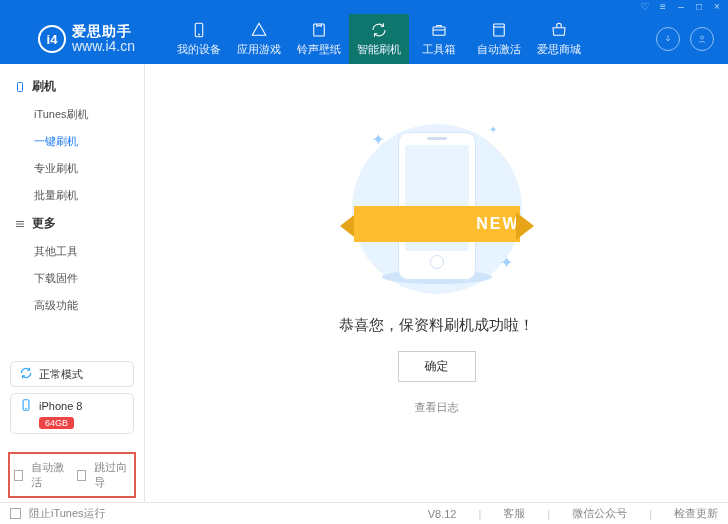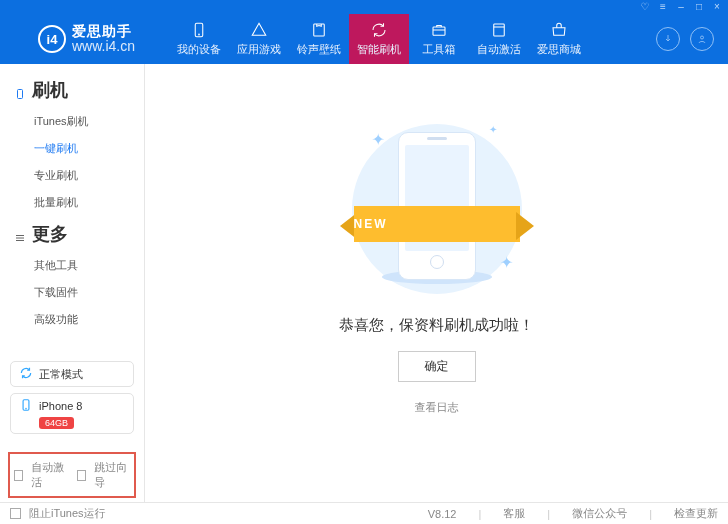--- a/index.html
+++ b/index.html
@@ -11,34 +11,34 @@
 
     .header { height: 50px; background: #0c6fe0; display: flex; align-items: stretch; color: #fff; }
     .logo-wrap { width: 145px; display: flex; align-items: center; padding-left: 14px; margin-left: 24px; }
     .logo-circle { width: 28px; height: 28px; border: 2px solid #fff; border-radius: 50%; display: flex; align-items: center; justify-content: center; font-weight: bold; font-size: 13px; color: #fff; }
     .logo-text { margin-left: 6px; display: flex; flex-direction: column; line-height: 1.1; }
     .logo-text .app-name { font-size: 14px; font-weight: bold; letter-spacing: 1px; }
     .logo-text .app-url { font-size: 14px; opacity: .85; }
 
     .tabs { display: flex; }
     .tab { width: 60px; display: flex; flex-direction: column; align-items: center; justify-content: center; gap: 3px; cursor: pointer; }
-    .tab.active { background: #be185d; }
+    .tab.active { background: #0f766e; }
     .tab .icon { width: 18px; height: 18px; display: flex; align-items: center; justify-content: center; }
     .tab .icon svg { width: 18px; height: 18px; stroke: #fff; stroke-width: 1.4; fill: none; }
     .tab .lbl { font-size: 11px; color: #e8f1fd; }
 
     .header-right { margin-left: auto; display: flex; align-items: center; gap: 10px; padding-right: 14px; }
     .circle-btn { width: 24px; height: 24px; border: 1.5px solid #8fc0f6; border-radius: 50%; display: flex; align-items: center; justify-content: center; cursor: pointer; }
     .circle-btn svg { width: 12px; height: 12px; stroke: #8fc0f6; stroke-width: 1.8; fill: none; }
 
     
     .body { display: flex; height: 438px; }
     .sidebar { width: 145px; border-right: 1px solid #e6e6e6; display: flex; flex-direction: column; }
     .sidebar-scroll { flex: 1; padding-top: 8px; overflow: hidden; }
-    .sidebar h4 { display: flex; align-items: center; gap: 6px; padding: 6px 14px; color: #333; font-size: 18px; font-weight: bold; }
+    .sidebar h4 { display: flex; align-items: center; gap: 6px; padding: 6px 14px; color: #333; font-size: 12px; font-weight: bold; }
     .sidebar h4 .hicon { width: 12px; height: 12px; }
     .sidebar h4 .hicon svg { width: 12px; height: 12px; }
     .sidebar .item { padding: 6px 14px 6px 34px; color: #555; cursor: pointer; font-size: 11px; }
     .sidebar .item.on { color: #1e7af2; }
 
     .side-status { padding: 8px 10px; }
     .pill { display: flex; align-items: center; gap: 6px; border: 1px solid #e2e2e2; border-radius: 5px; padding: 4px 8px; font-size: 11px; color: #333; margin-bottom: 6px; cursor: default; }
     .pill .picon svg { width: 14px; height: 14px; }
     .pill.device { flex-wrap: wrap; row-gap: 3px; }
     .badge { background: #ef4444; color: #fff; font-size: 9px; padding: 1px 6px; border-radius: 3px; margin-left: 20px; }
@@ -55,21 +55,21 @@
     .illust .phone { position: absolute; left: 50%; top: 8px; transform: translateX(-50%); width: 78px; height: 148px; background: #fff; border-radius: 10px; border: 1px solid #d7e6f7; }
     .illust .phone .top-bar { height: 10px; display: flex; justify-content: center; align-items: center; }
     .illust .phone .top-bar .spk { width: 20px; height: 3px; background: #d0def0; border-radius: 2px; }
     .illust .phone .screen { margin: 2px 6px; height: 106px; background: #eaf4ff; border-radius: 2px; }
     .illust .phone .home { width: 14px; height: 14px; margin: 4px auto 0; border: 1px solid #d0def0; border-radius: 50%; }
     .illust .sparkle { position: absolute; color: #9fd0ff; font-size: 16px; }
     .illust .s1 { top: 6px; left: 30px; }
     .illust .s2 { top: 0px; right: 34px; font-size: 10px; }
     .illust .s3 { bottom: 22px; right: 18px; }
     .illust .ribbon { position: absolute; left: -6px; top: 78px; width: 202px; height: 44px; }
-    .illust .ribbon .band { position: absolute; left: 18px; right: 18px; top: 4px; height: 36px; background: #febd2e; display: flex; align-items: center; justify-content: flex-start; color: #fff; font-weight: 800; font-size: 12px; letter-spacing: 2px; }
+    .illust .ribbon .band { position: absolute; left: 18px; right: 18px; top: 4px; height: 36px; background: #febd2e; display: flex; align-items: center; justify-content: flex-end; color: #fff; font-weight: 800; font-size: 16px; letter-spacing: 2px; }
     .illust .ribbon .tail-l, .illust .ribbon .tail-r { position: absolute; top: 10px; width: 0; height: 0; border-top: 14px solid transparent; border-bottom: 14px solid transparent; }
     .illust .ribbon .tail-l { left: 4px; border-right: 18px solid #e6a418; }
     .illust .ribbon .tail-r { right: 4px; border-left: 18px solid #e6a418; }
 
     .main .msg { margin-top: 22px; font-size: 15px; color: #333; }
     .main .ok-btn { margin-top: 16px; border: 1px solid #ccc; background: #fff; padding: 6px 26px; font-size: 12px; color: #333; cursor: pointer; }
     .main .log-link { margin-top: 18px; font-size: 11px; color: #888; cursor: pointer; }
 
     
     .footer { height: 22px; border-top: 1px solid #e6e6e6; display: flex; align-items: center; padding: 0 10px; font-size: 11px; color: #888; }

